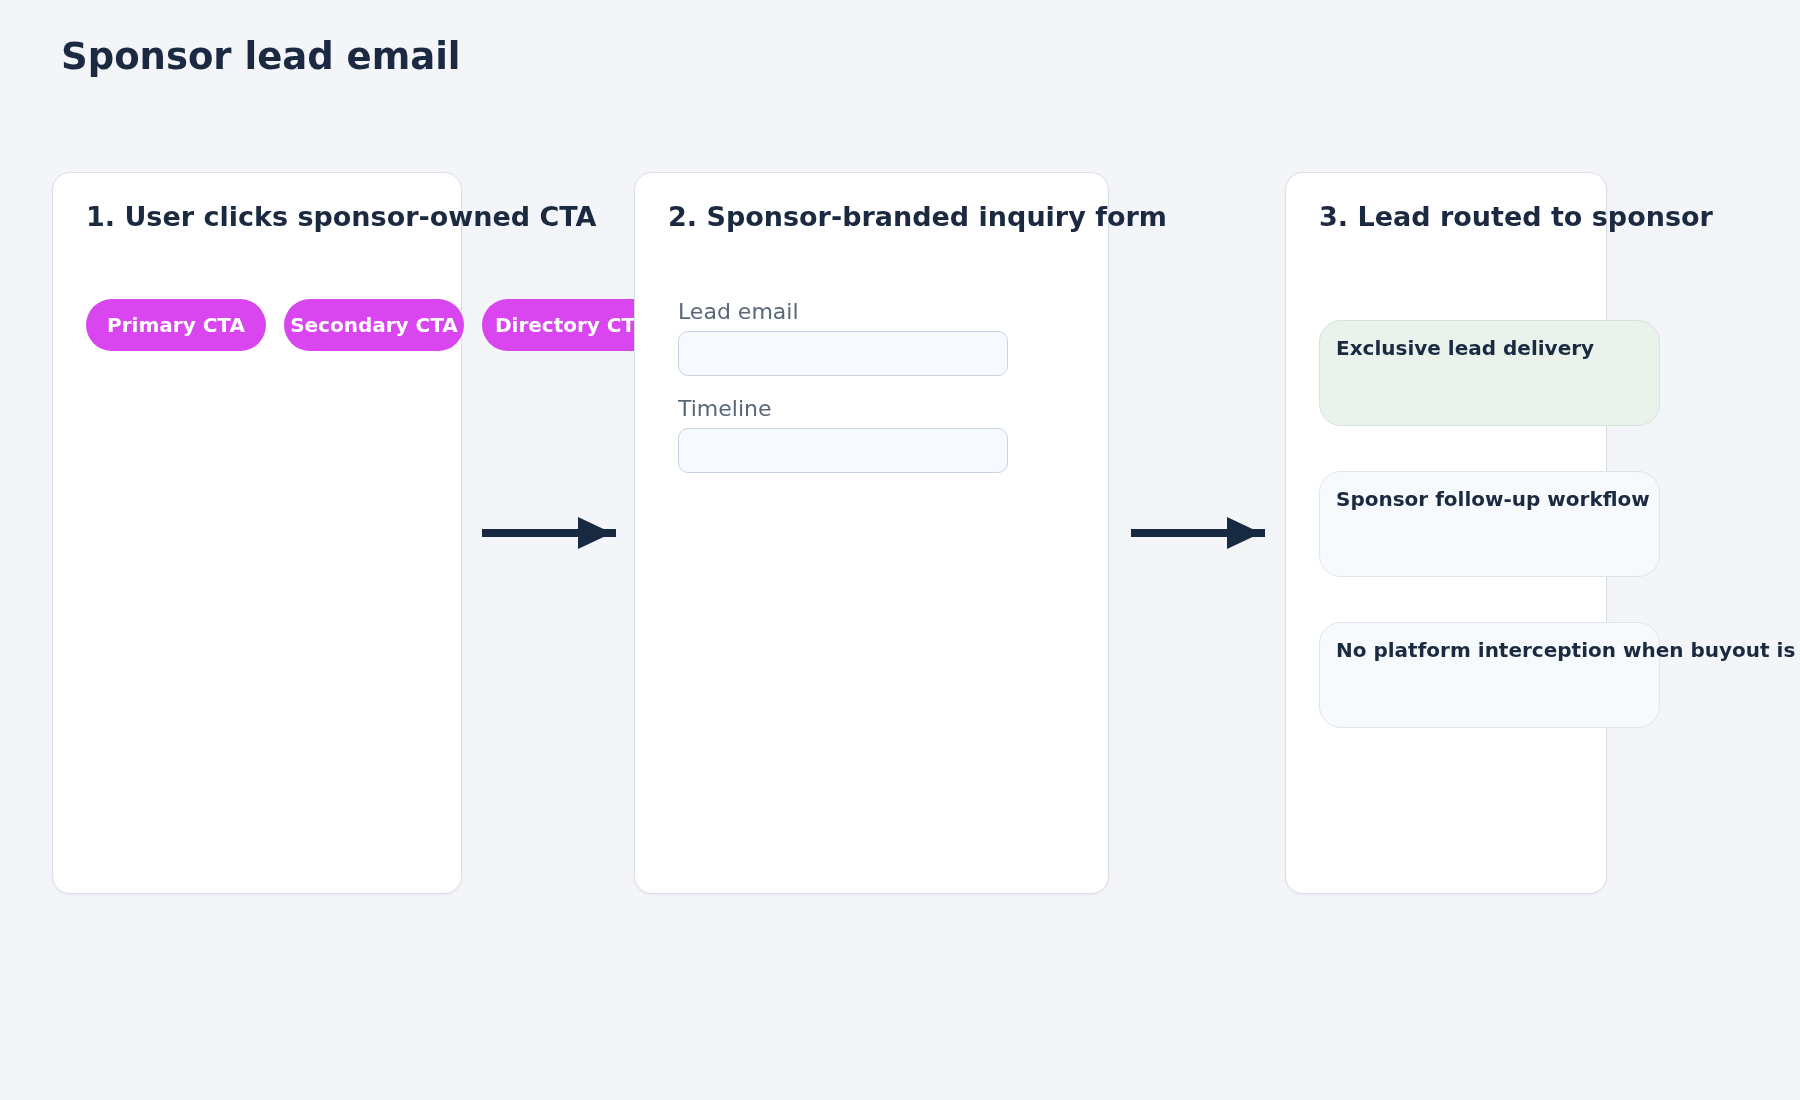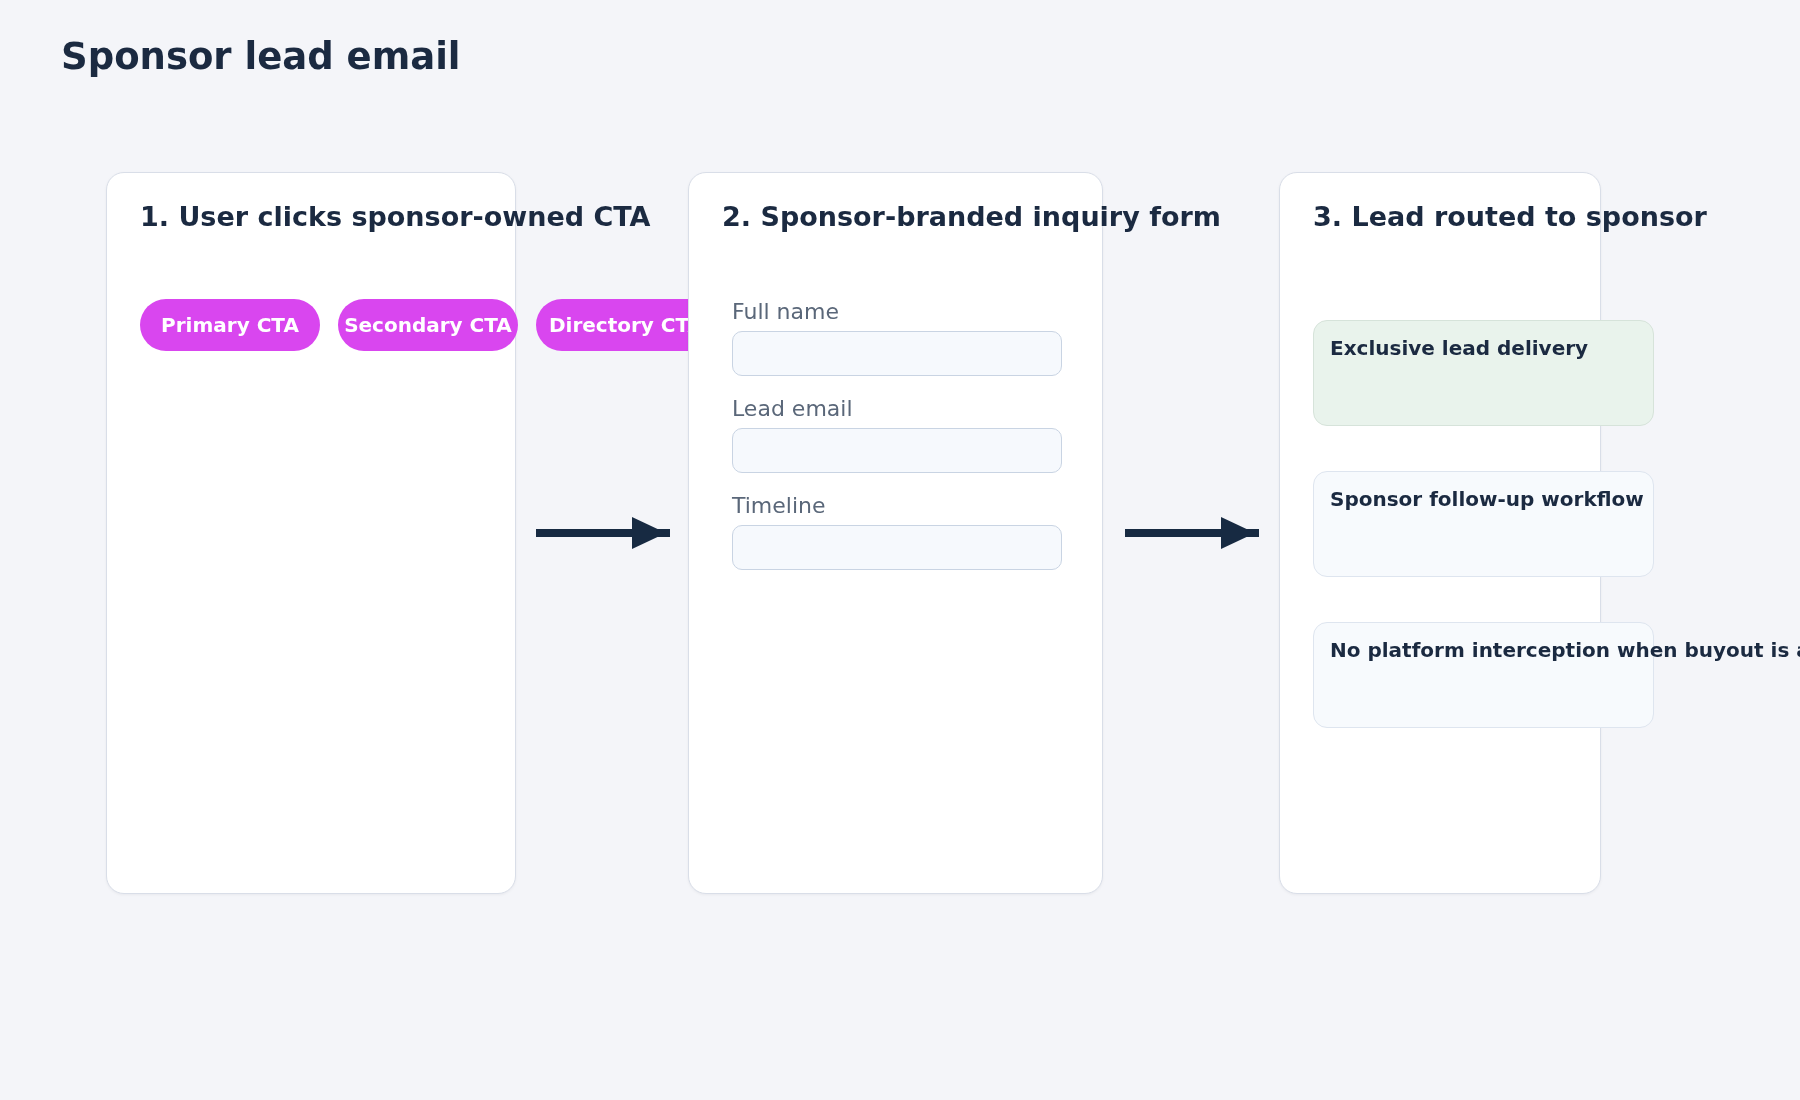--- a/index.html
+++ b/index.html
@@ -12,34 +12,34 @@
   .page-title {
     margin:35px 0 0 61px;
     font-size:37px;
     font-weight:bold;
     color:#1b2a41;
     white-space:nowrap;
   }
   .flow {
     display:flex;
     align-items:flex-end;
-    margin:94px 0 0 106px;
+    margin:94px 0 0 52px;
     width:max-content;
   }
   .panel {
     position:relative;
     width:410px;
     height:722px;
     background:#ffffff;
     border:1.5px solid #d9dee8;
     border-radius:18px;
     padding:28px 33px;
     box-shadow:0 1px 3px rgba(15,23,42,.05);
   }
-  .panel.p2 { width:415px; }
+  .panel.p2 { width:475px; }
   .panel.p3 { width:322px; }
   .panel h2 {
     font-size:27px;
     line-height:31px;
     font-weight:bold;
     color:#1b2a41;
     white-space:nowrap;
     overflow:visible;
   }
   
@@ -90,21 +90,21 @@
     padding:0 14px;
     font-family:"DejaVu Sans", sans-serif;
   }
   
   .cards { margin-top:88px; }
   .lead-card {
     width:341px;
     height:106px;
     background:#f7fafd;
     border:1.5px solid #dee5ef;
-    border-radius:14px;
+    border-radius:22px;
     padding:14px 16px;
     margin-bottom:45px;
     font-size:20px;
     line-height:26px;
     font-weight:bold;
     color:#1b2a41;
     white-space:nowrap;
     overflow:visible;
   }
   .lead-card.highlight {
@@ -143,24 +143,20 @@
     <svg width="172" height="40" viewBox="0 0 172 40">
       <line x1="20" y1="20" x2="154" y2="20" stroke="#172a42" stroke-width="8"></line>
       <polygon points="116,4 116,36 150,20" fill="#172a42"></polygon>
     </svg>
   </div>
 
   <section class="panel p2">
     <h2>2. Sponsor-branded inquiry form</h2>
     <div class="form">
       <div class="form-group">
-        <label class="form-label">Full name</label>
-        <input class="form-input" type="text" value="" style="">
-      </div>
-      <div class="form-group">
         <label class="form-label">Lead email</label>
         <input class="form-input" type="text" value="" style="">
       </div>
       <div class="form-group">
         <label class="form-label">Timeline</label>
         <input class="form-input" type="text" value="" style="">
       </div>
     </div>
   </section>
 

